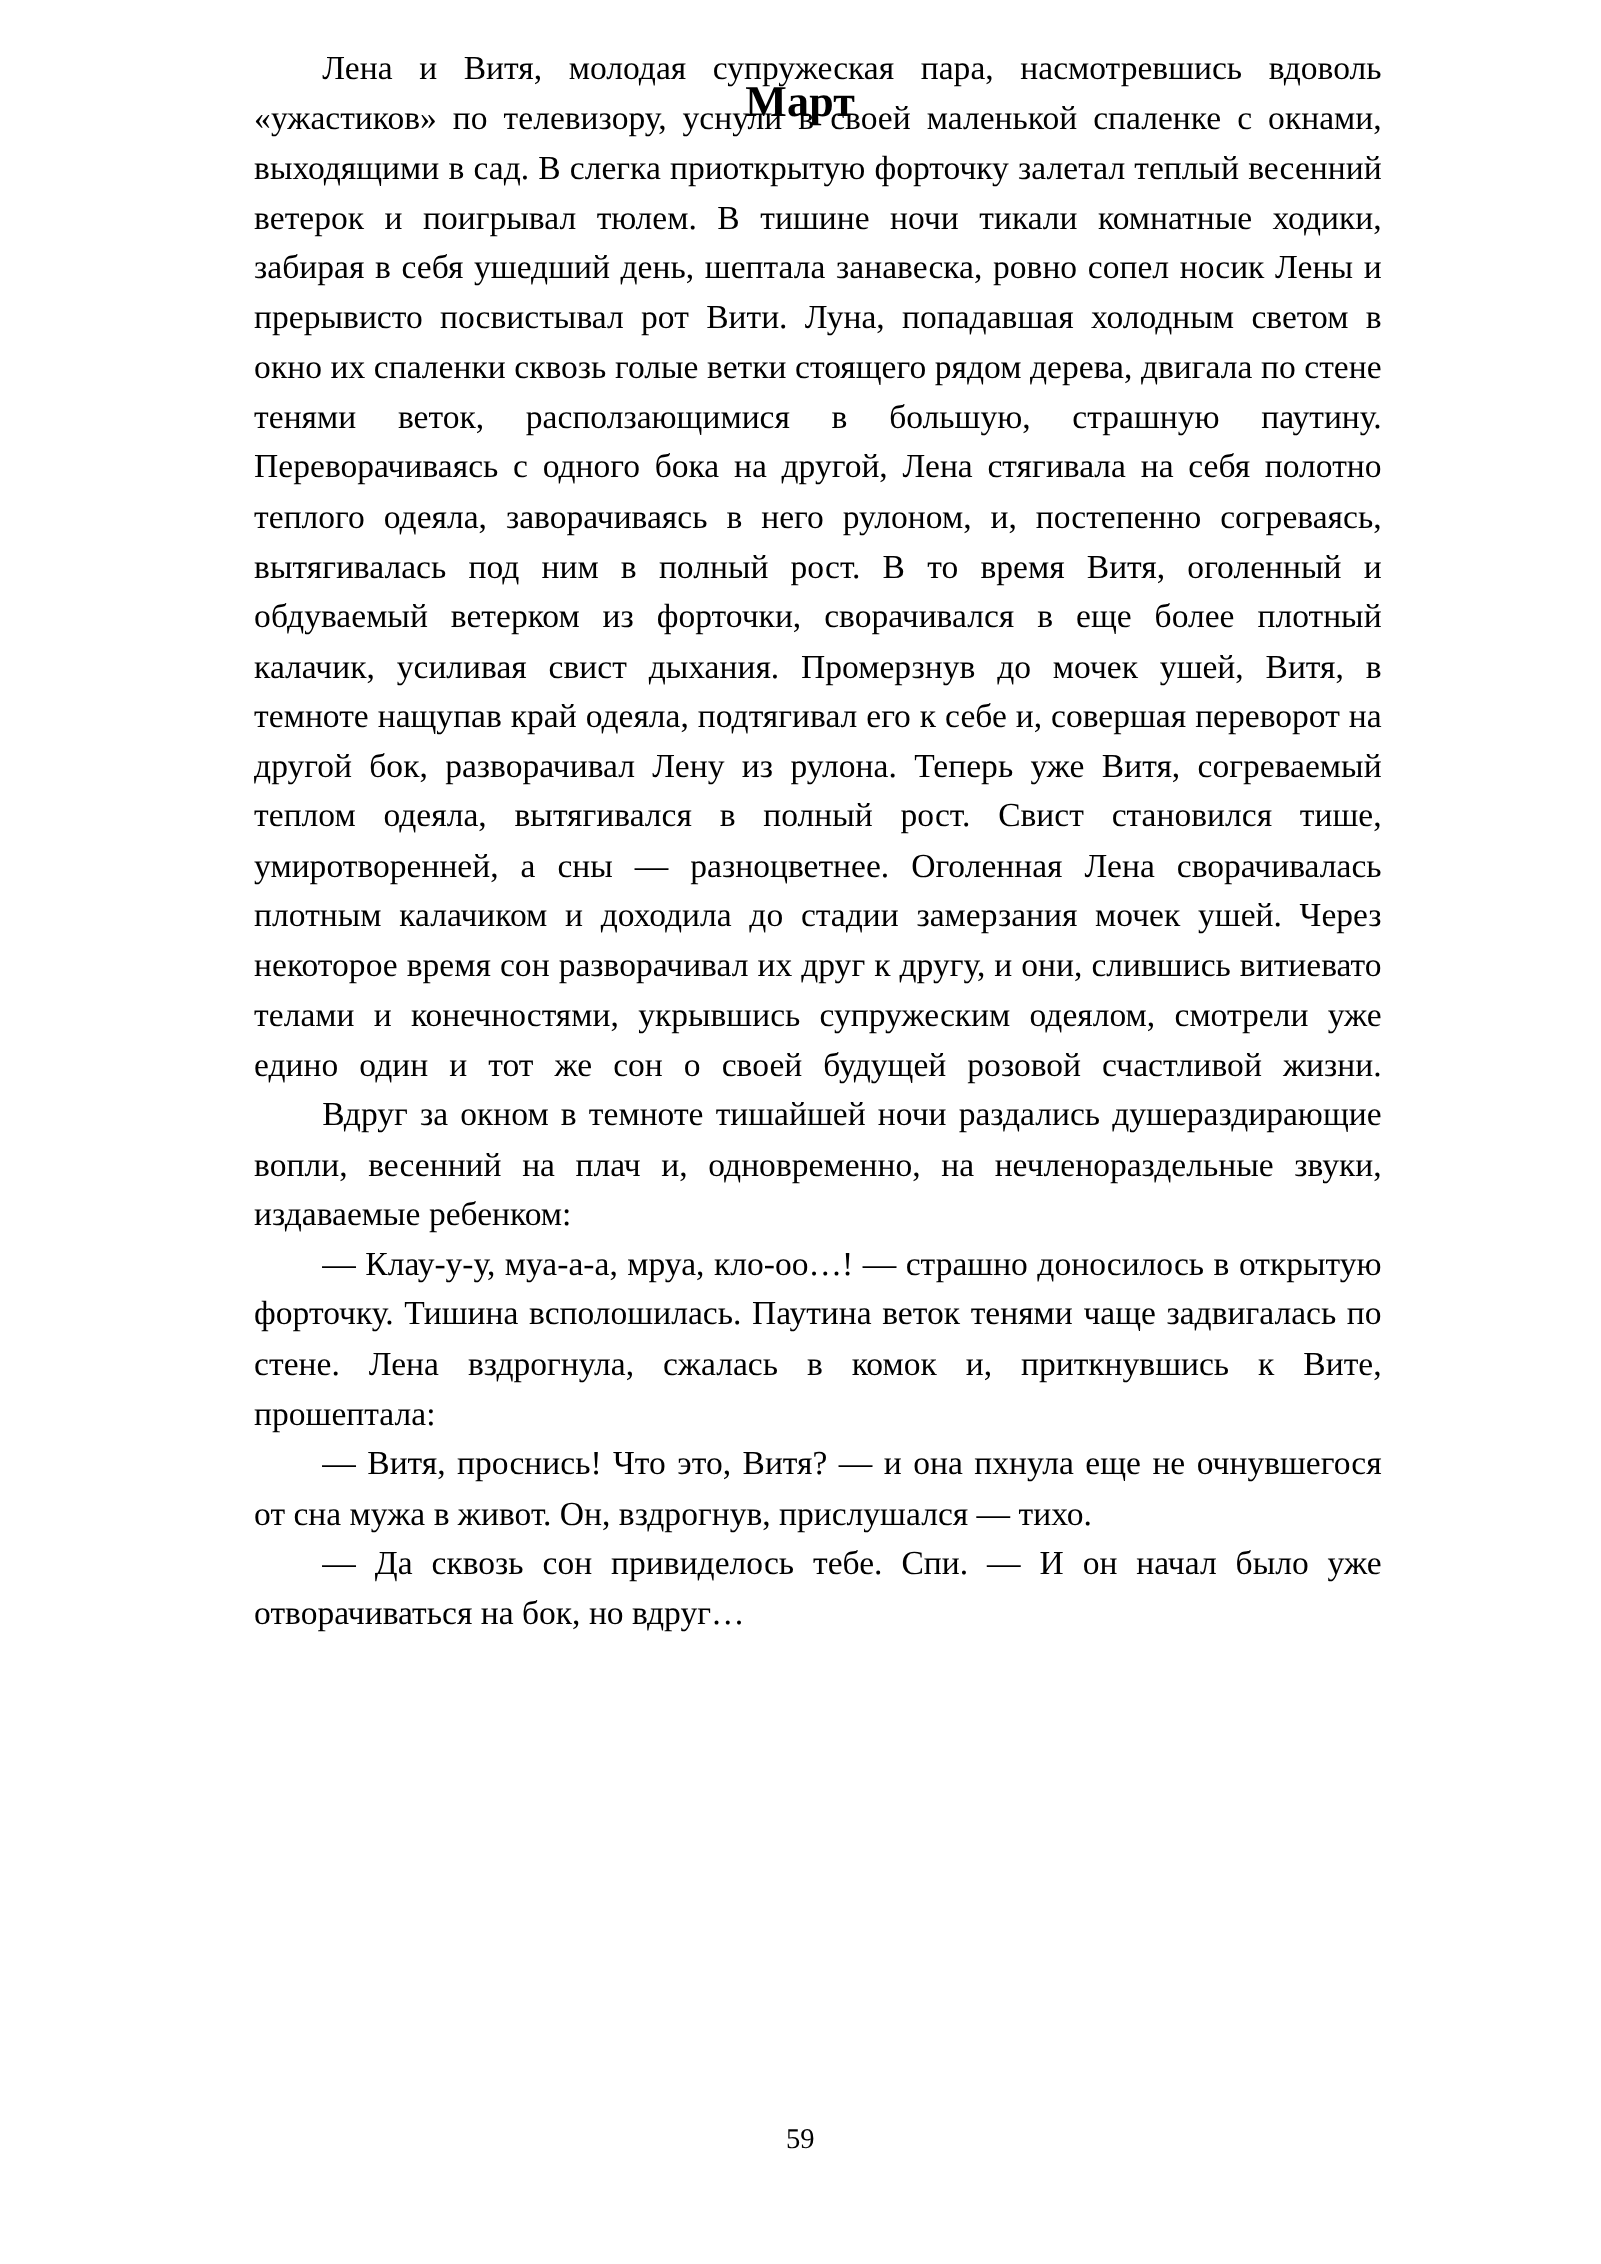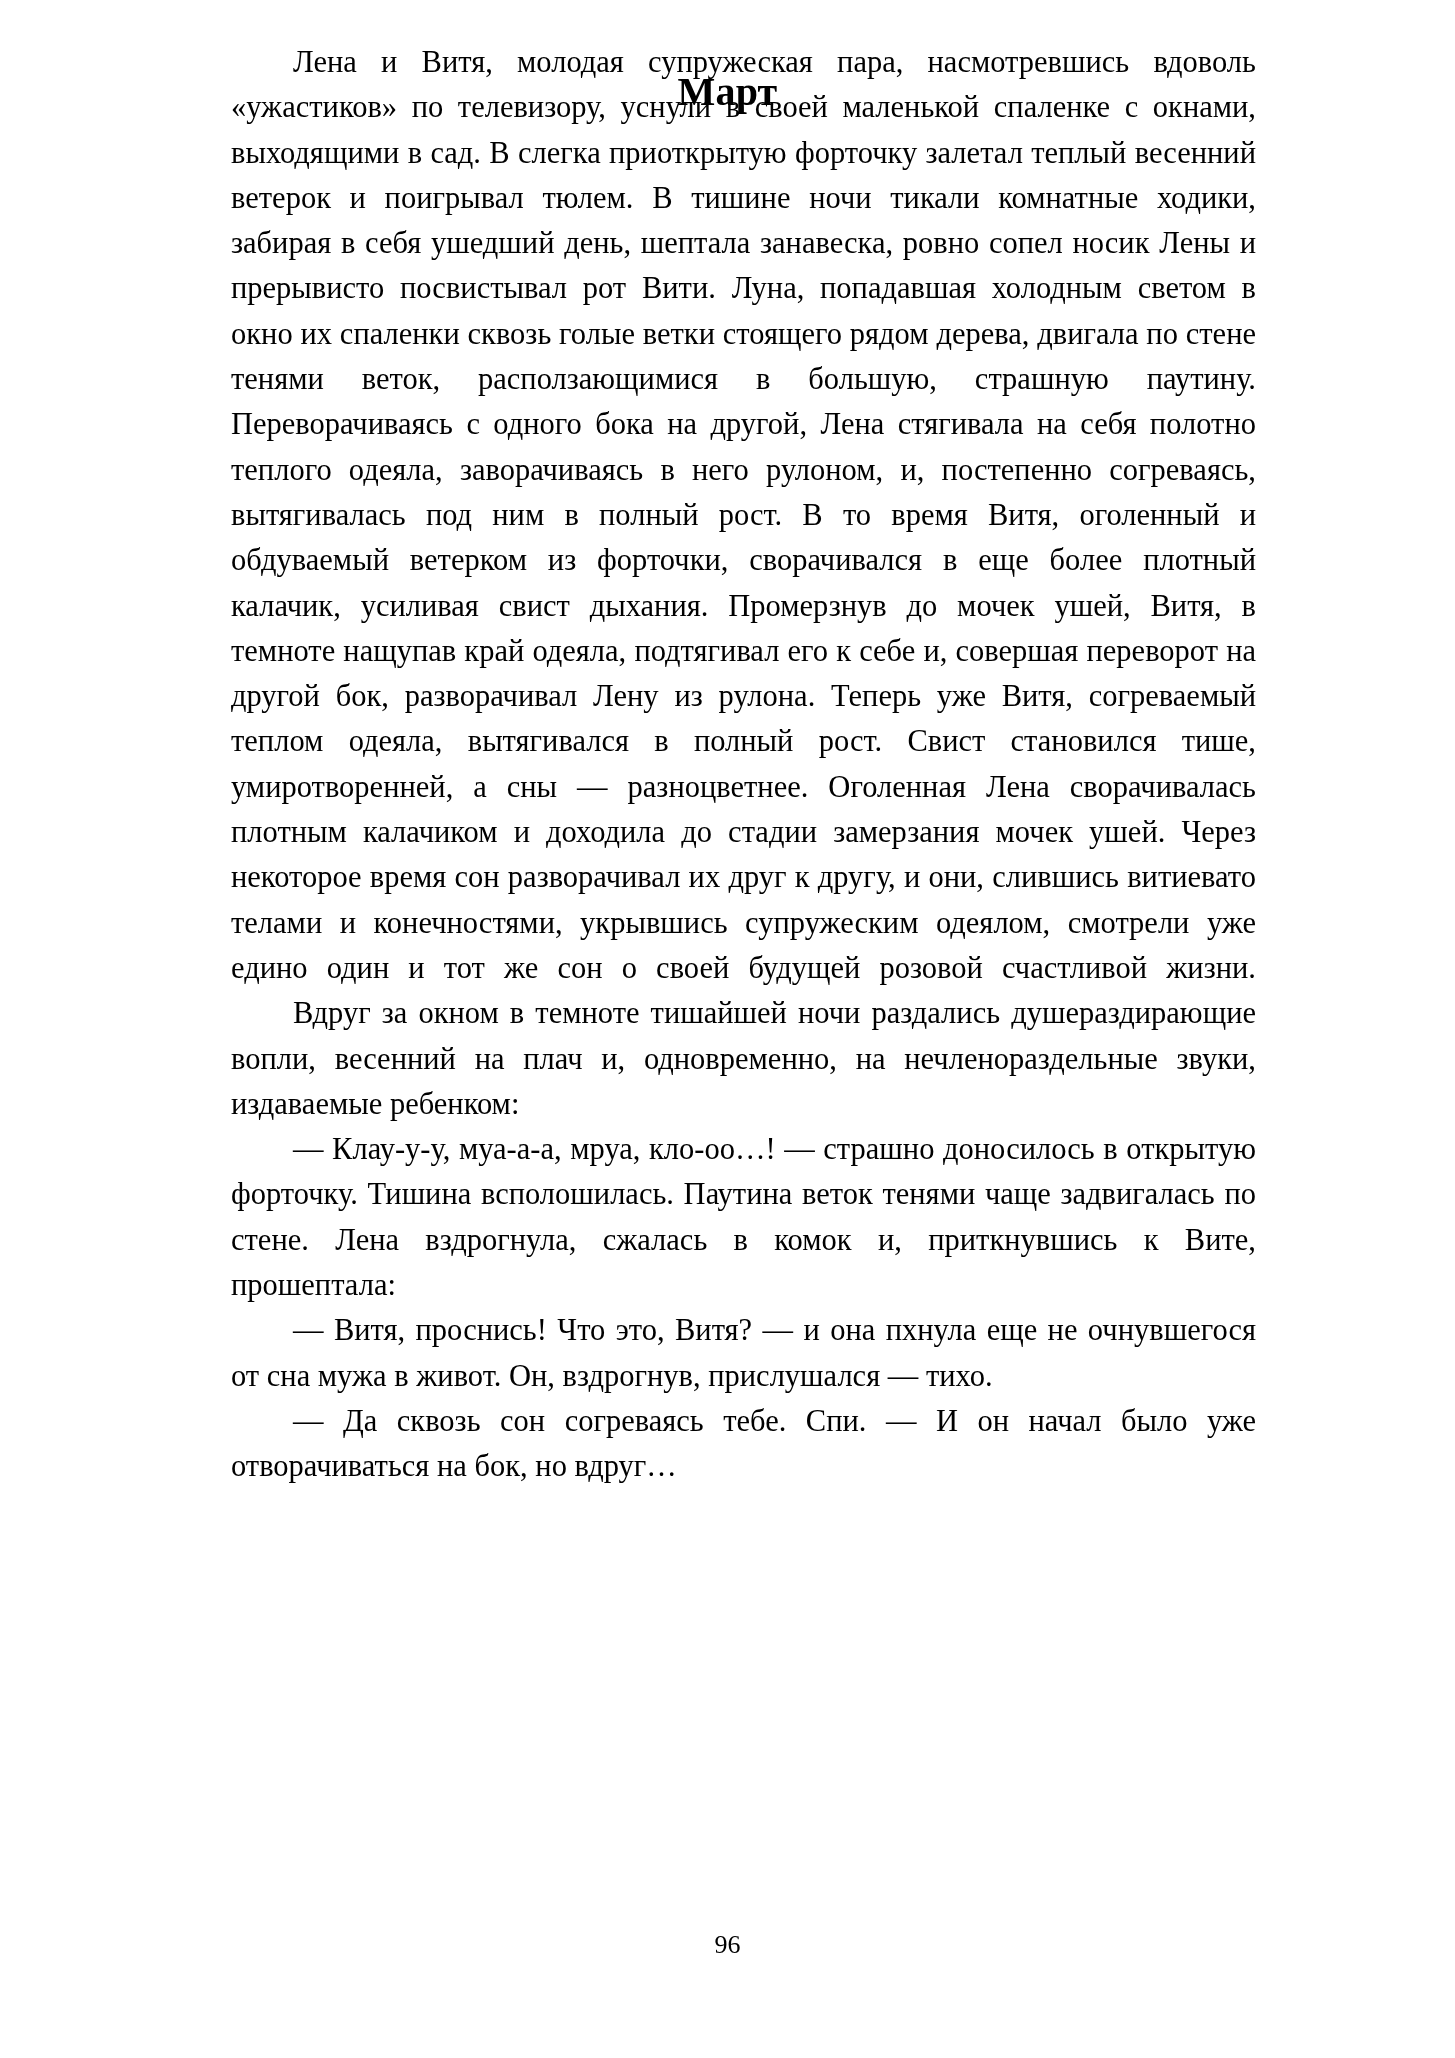--- a/index.html
+++ b/index.html
@@ -80,21 +80,21 @@
     <div class="body-block">
 
       <p class="para last-line-justified">Лена и Витя, молодая супружеская пара, насмотревшись вдоволь «ужастиков» по телевизору, уснули в своей маленькой спаленке с окнами, выходящими в сад. В слегка приоткрытую форточку залетал теплый весенний ветерок и поигрывал тюлем. В тишине ночи тикали комнатные ходики, забирая в себя ушедший день, шептала занавеска, ровно сопел носик Лены и прерывисто посвистывал рот Вити. Луна, попадавшая холодным светом в окно их спаленки сквозь голые ветки стоящего рядом дерева, двигала по стене тенями веток, расползающимися в большую, страшную паутину. Переворачиваясь с одного бока на другой, Лена стягивала на себя полотно теплого одеяла, заворачиваясь в него рулоном, и, постепенно согреваясь, вытягивалась под ним в полный рост. В то время Витя, оголенный и обдуваемый ветерком из форточки, сворачивался в еще более плотный калачик, усиливая свист дыхания. Промерзнув до мочек ушей, Витя, в темноте нащупав край одеяла, подтягивал его к себе и, совершая переворот на другой бок, разворачивал Лену из рулона. Теперь уже Витя, согреваемый теплом одеяла, вытягивался в полный рост. Свист становился тише, умиротворенней, а сны — разноцветнее. Оголенная Лена сворачивалась плотным калачиком и доходила до стадии замерзания мочек ушей. Через некоторое время сон разворачивал их друг к другу, и они, слившись витиевато телами и конечностями, укрывшись супружеским одеялом, смотрели уже едино один и тот же сон о своей будущей розовой счастливой жизни.</p>
 
       <p class="para">Вдруг за окном в темноте тишайшей ночи раздались душераздирающие вопли, весенний на плач и, одновременно, на нечленораздельные звуки, издаваемые ребенком:</p>
 
       <p class="para">— Клау-у-у, муа-а-а, мруа, кло-оо…! — страшно доносилось в открытую форточку. Тишина всполошилась. Паутина веток тенями чаще задвигалась по стене. Лена вздрогнула, сжалась в комок и, приткнувшись к Вите, прошептала:</p>
 
       <p class="para">— Витя, проснись! Что это, Витя? — и она пхнула еще не очнувшегося от сна мужа в живот. Он, вздрогнув, прислушался — тихо.</p>
 
-      <p class="para">— Да сквозь сон согреваясь тебе. Спи. — И он начал было уже отворачиваться на бок, но вдруг…</p>
+      <p class="para">— Да сквозь сон привиделось тебе. Спи. — И он начал было уже отворачиваться на бок, но вдруг…</p>
 
 
     </div>
   </div>
 
-  <div class="page-number">96</div>
+  <div class="page-number">59</div>
 
 </div>
 
 </body></html>

